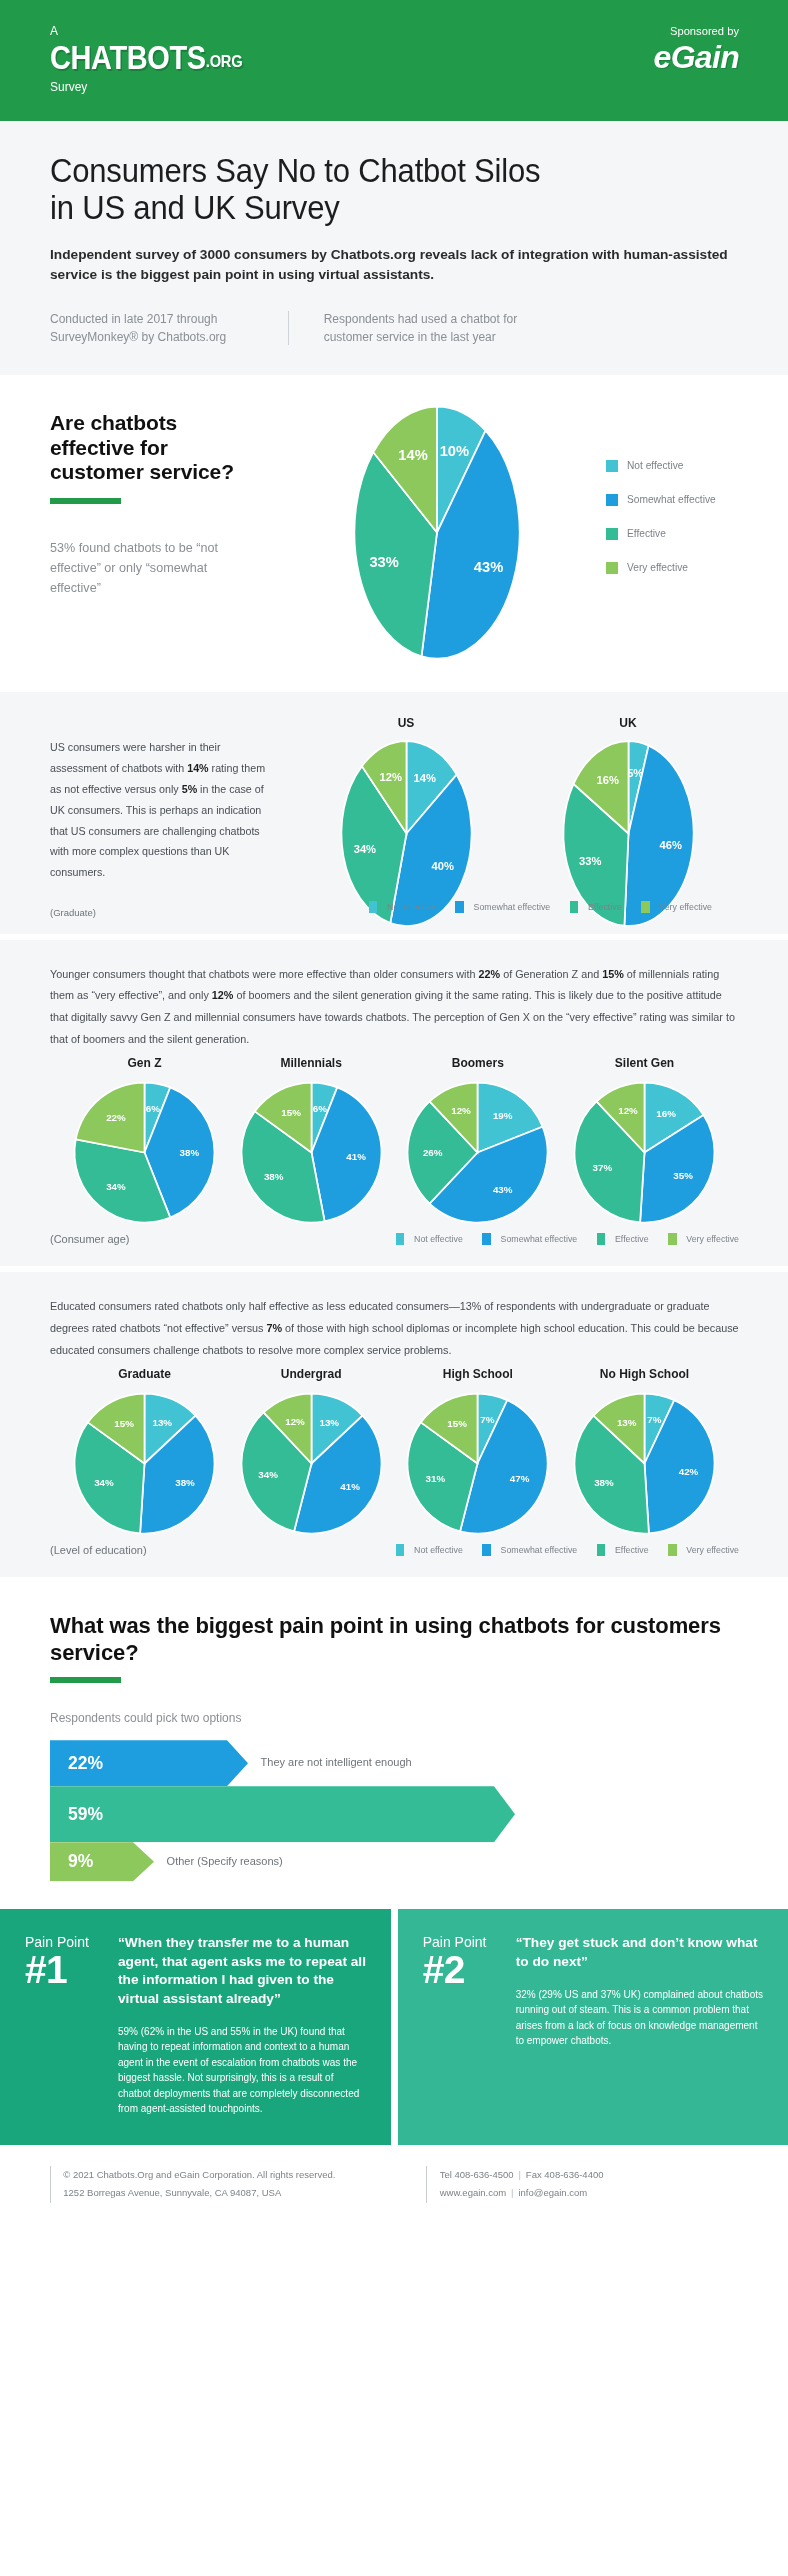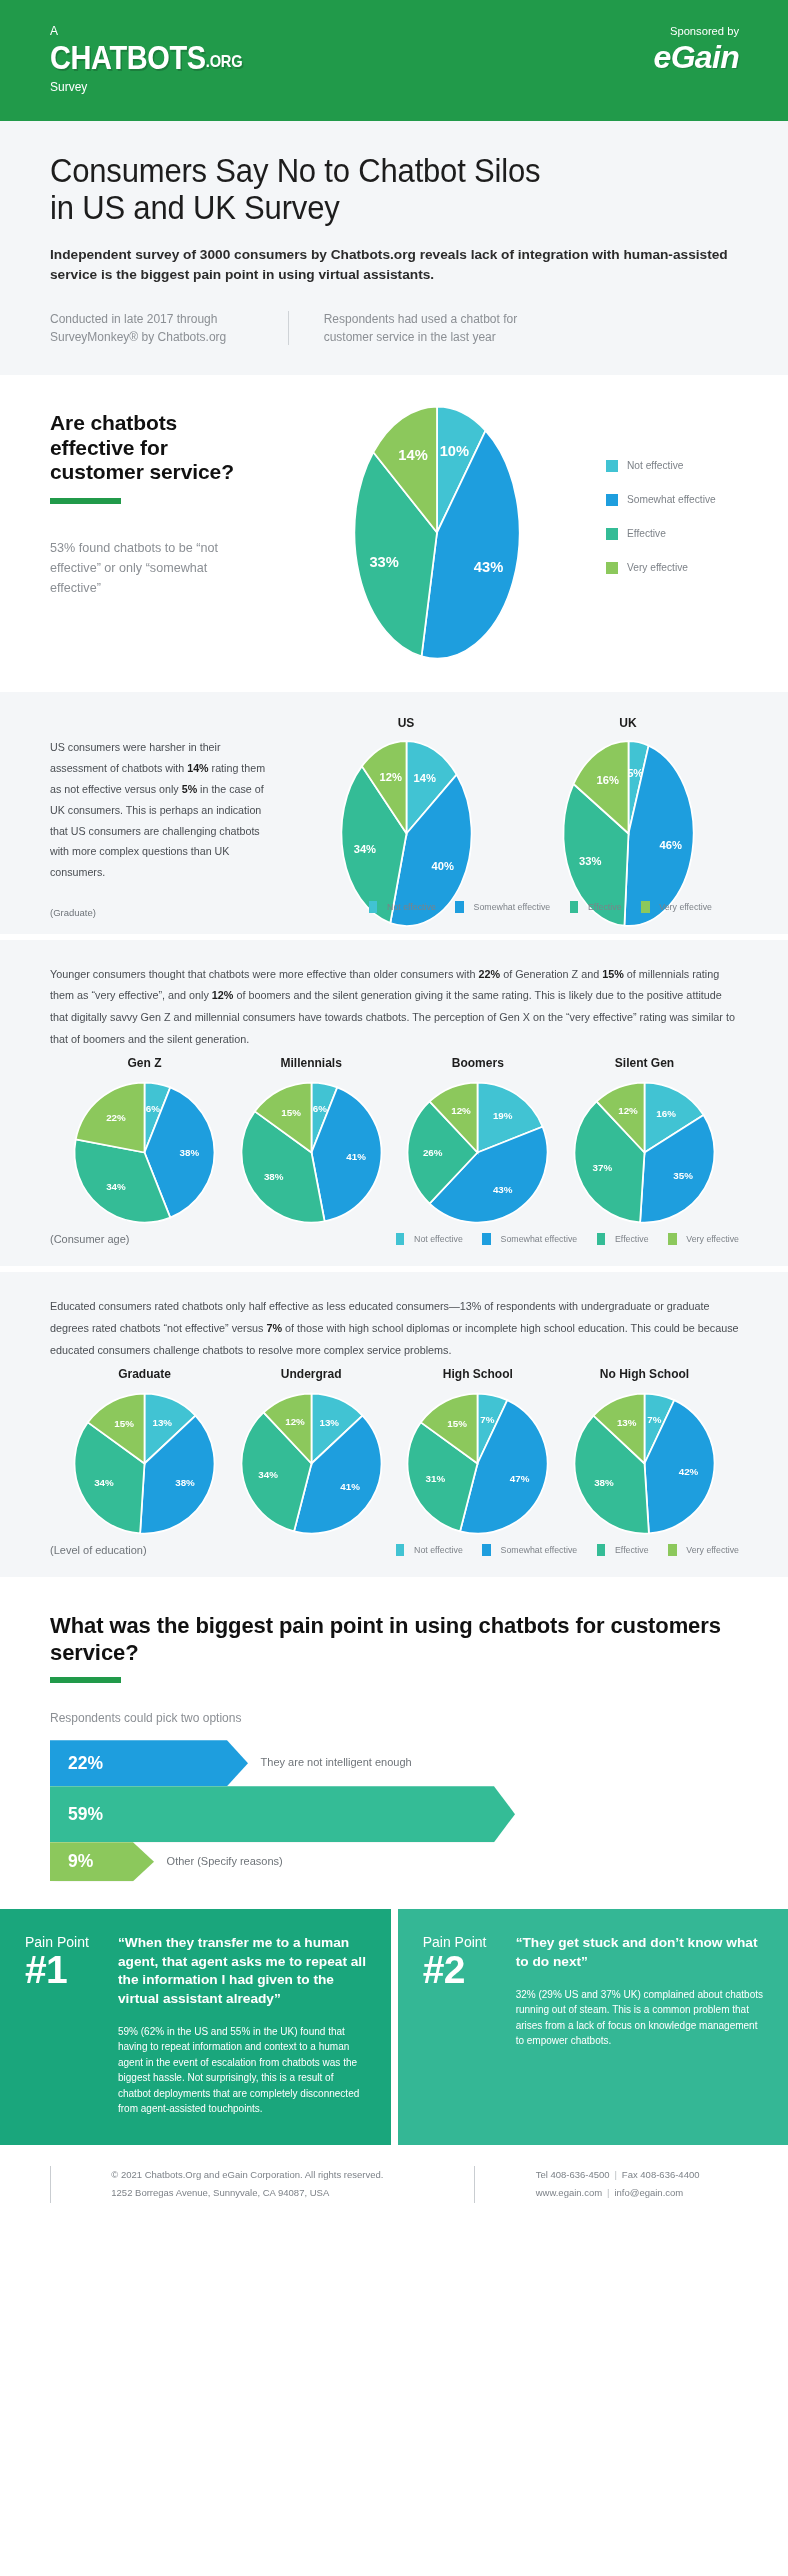--- a/index.html
+++ b/index.html
@@ -117,21 +117,21 @@
   .panel-b { background: #34b795; }
   .panel-rank { width: 93px; color: #fff; flex: none; }
   .panel-rank-label { font-size: 14px; font-weight: 400; }
   .panel-rank-num { font-size: 39px; font-weight: 700; line-height: 1.05; letter-spacing: -0.7px; }
   .panel-body { flex: 1; color: #fff; }
   .panel-quote { font-size: 13.7px; font-weight: 700; line-height: 1.35; }
   .panel-para { margin-top: 15.4px; font-size: 10px; line-height: 1.55; }
 
   
   .footer { background: #fff; padding: 21px 50px 27px 50px; display: flex; }
-  .foot-col { display: flex; gap: 48px; }
+  .foot-col { display: flex; }
   .foot-bar { width: 0.7px; background: #c9cdd1; margin-right: 12.6px; }
   .foot-lines { font-size: 9.5px; line-height: 1.95; color: #7d8288; }
   .foot-col.second { margin-left: 91px; }
   .sep { color: #b9bdc1; padding: 0 4.9px; }
 </style>
 </head>
 <body>
 
 <div class="page">
 

